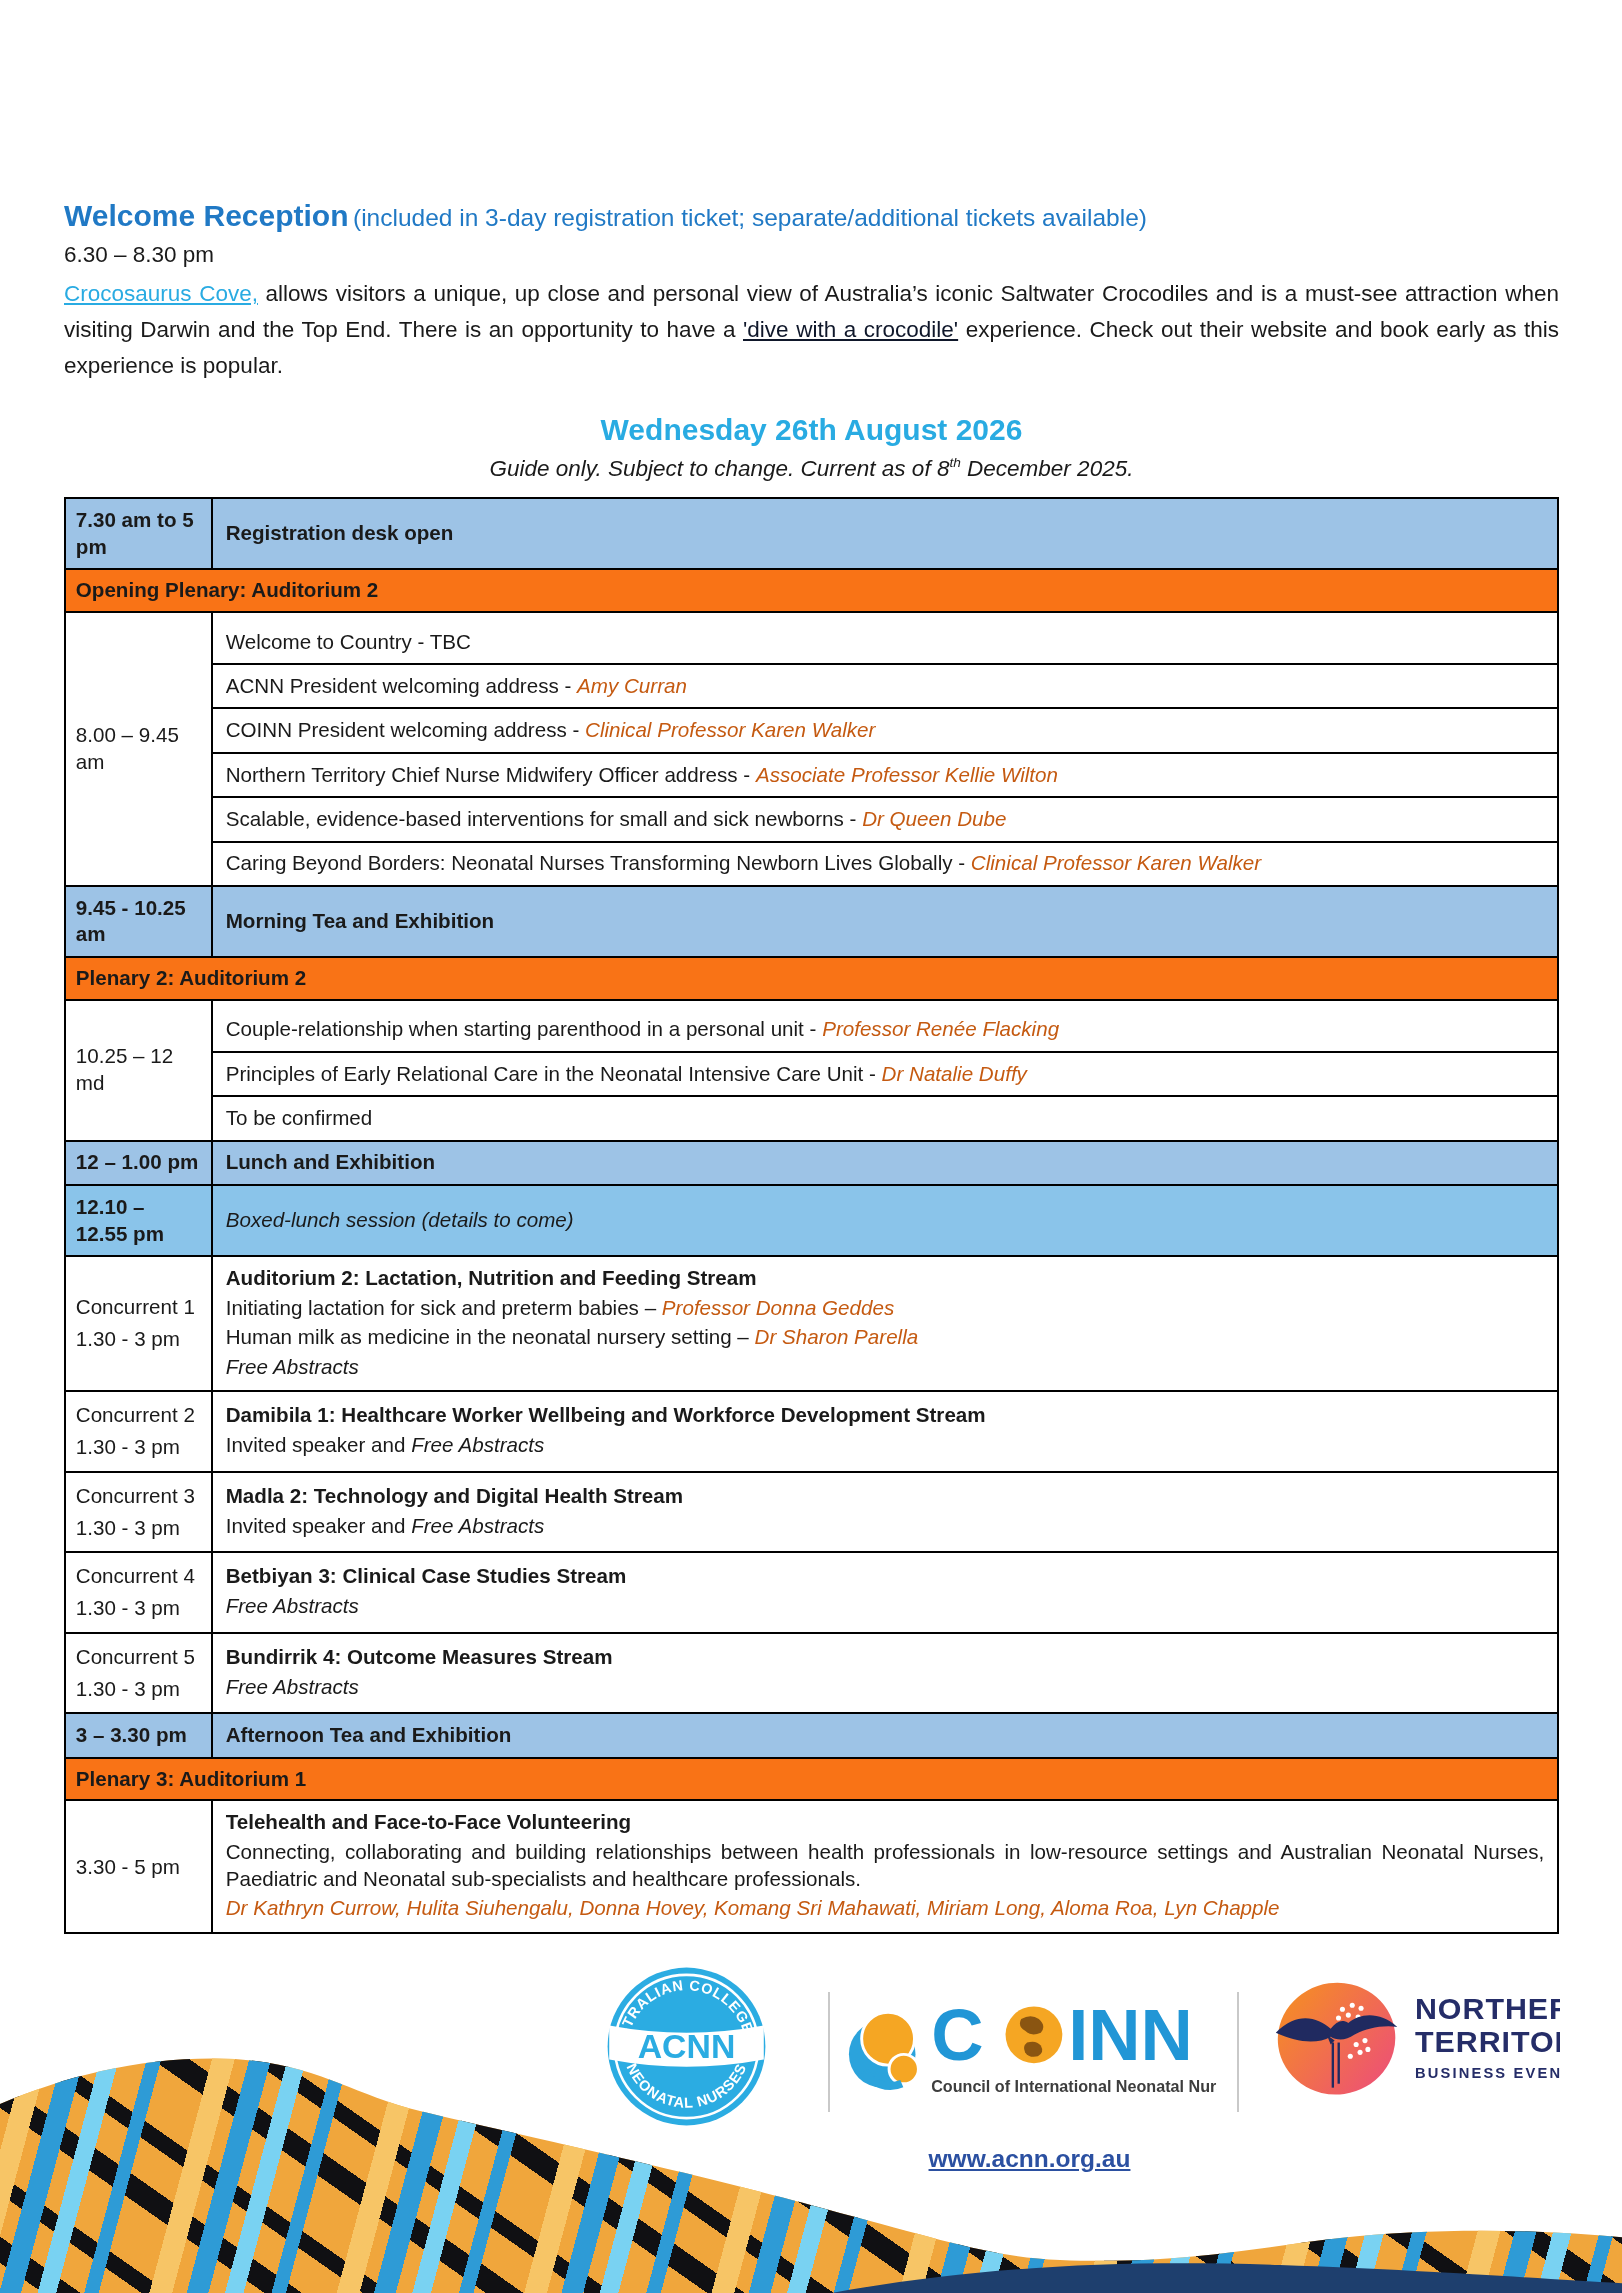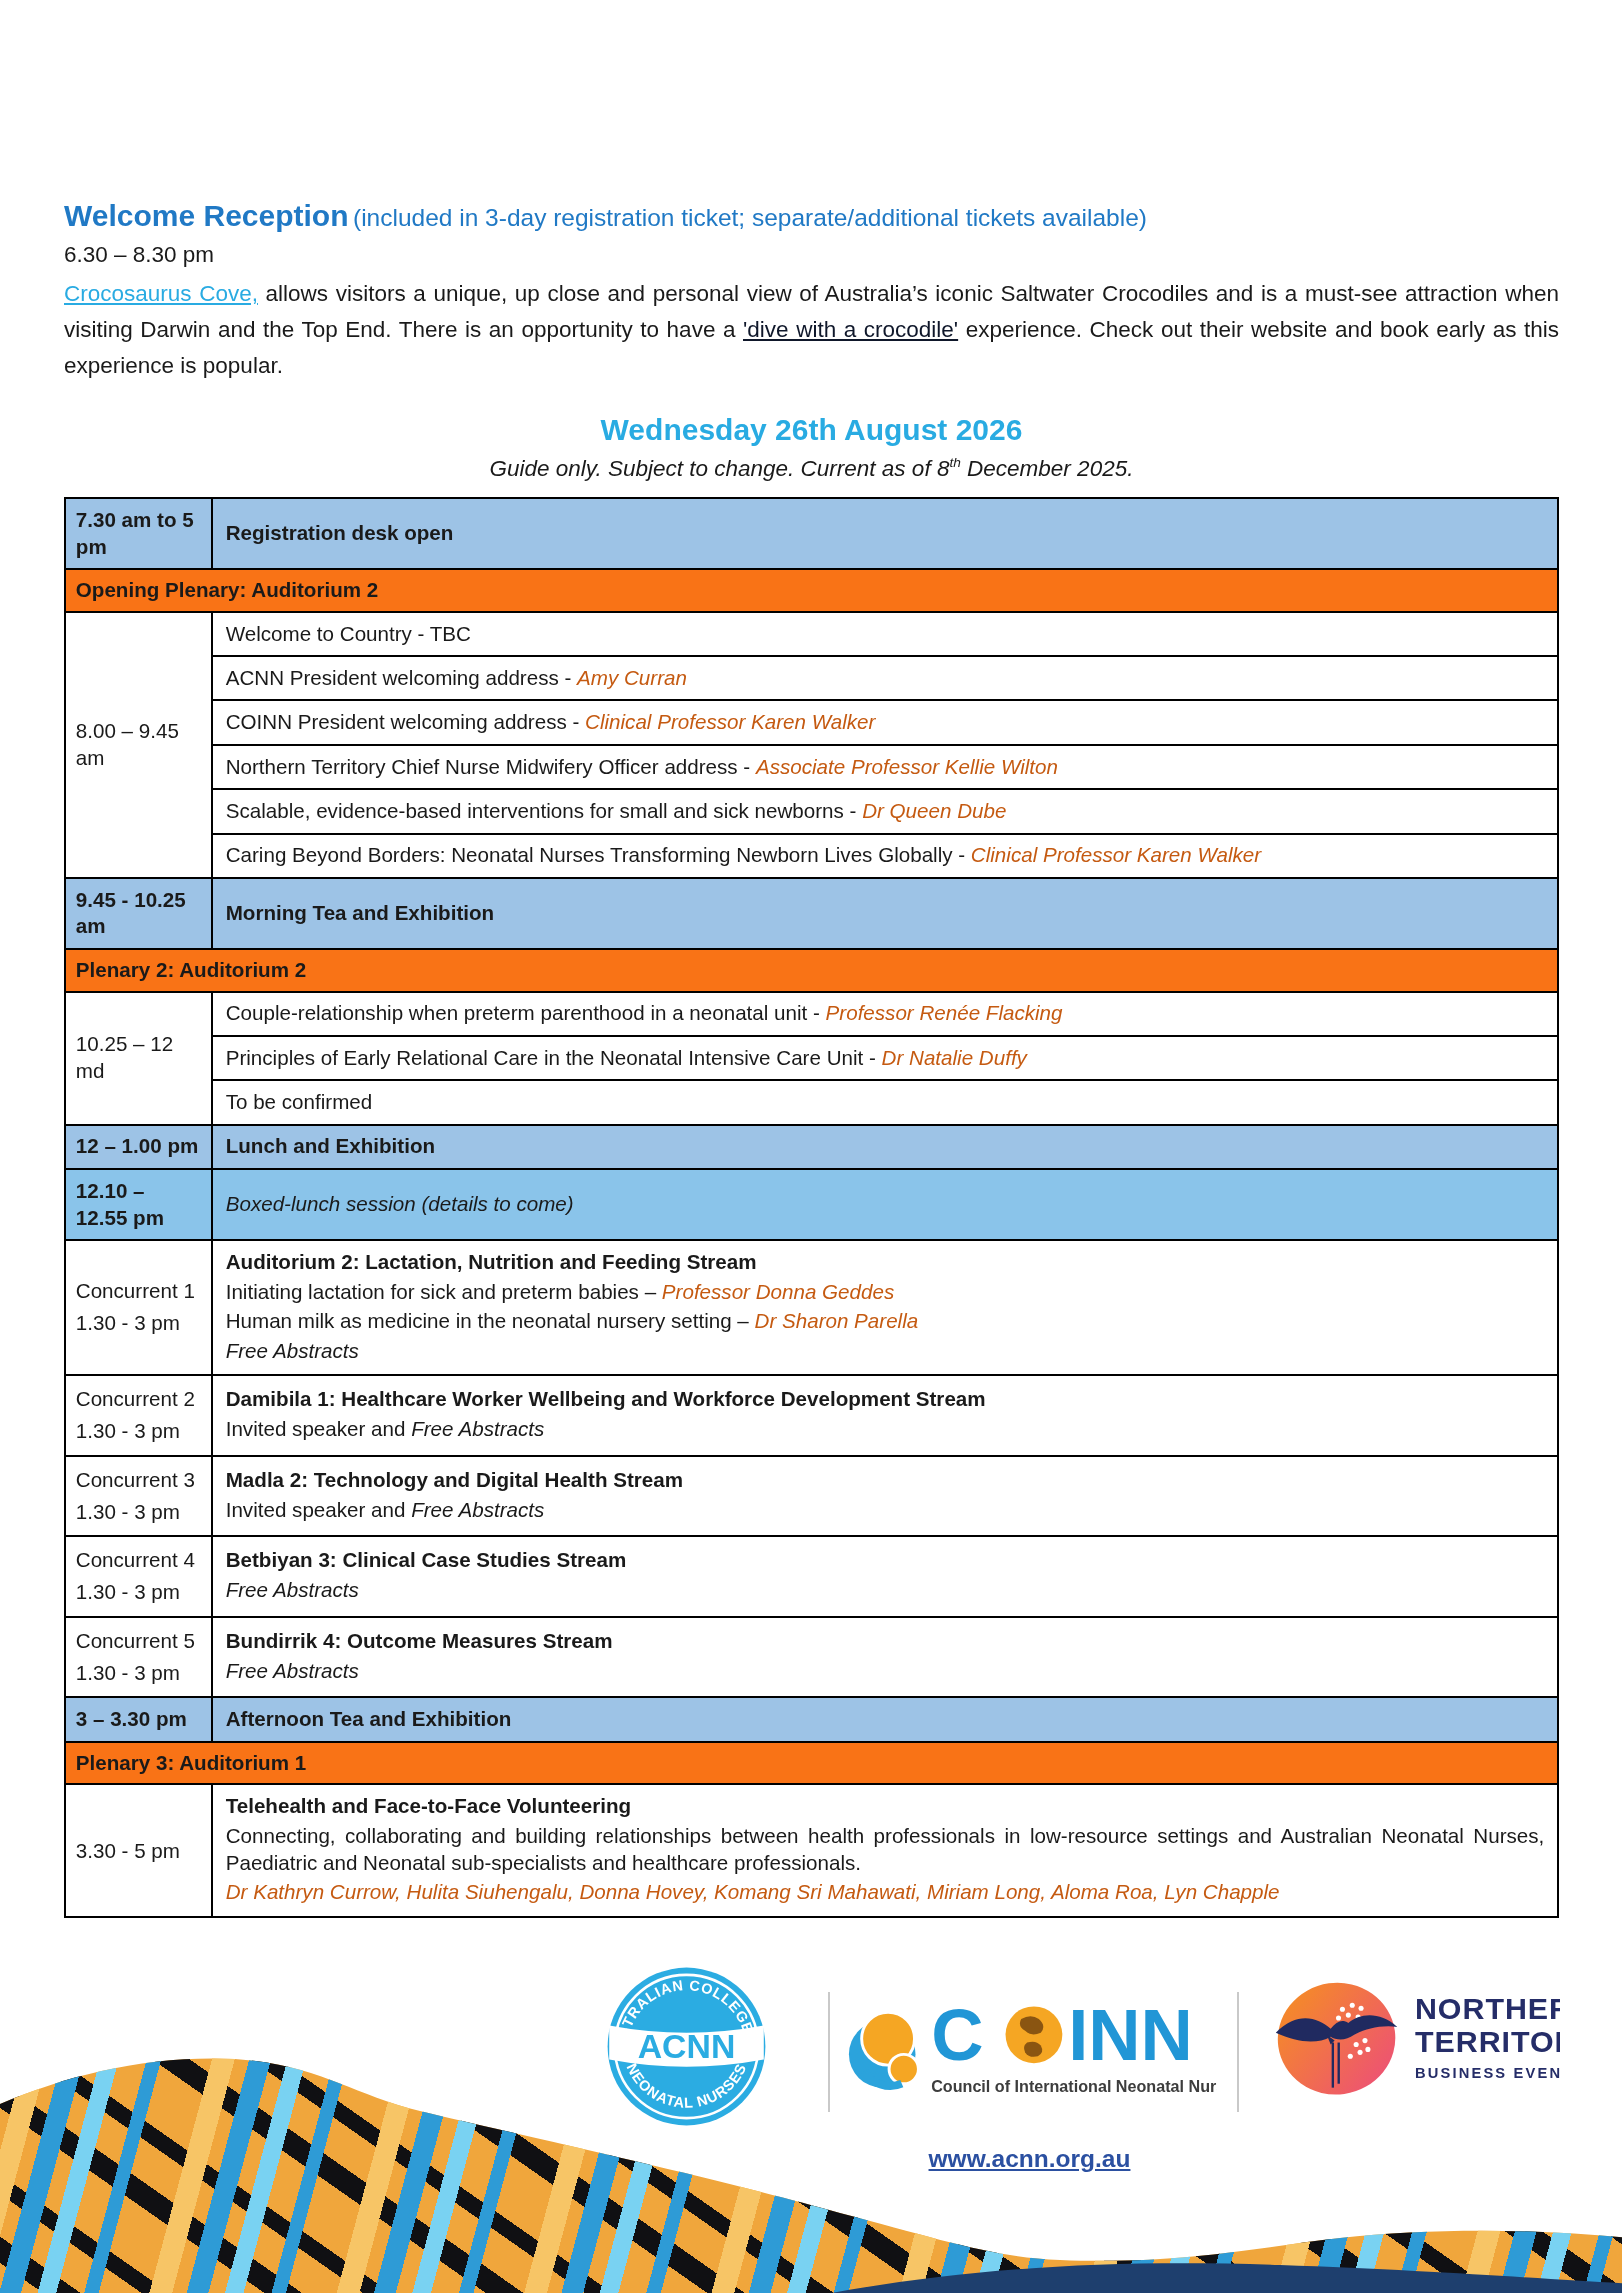--- a/index.html
+++ b/index.html
@@ -36,21 +36,21 @@
   table.sched td { border:2.5px solid #000; vertical-align:middle; }
   td.tc { width:147px; padding:7.8px 9.8px; }
   td.sc { padding:7.8px 12.7px; }
   tr.r-mid  td { background:#9DC3E6; }
   tr.r-sky  td { background:#8AC4EA; }
   tr.r-sec  td { background:#f97316; font-weight:bold; padding:6.9px 9.8px; }
   tr.r-mid td.tc, tr.r-sky td.tc { font-weight:bold; }
   tr.r-mid td.sc { font-weight:bold; }
   td.stack-td { padding:0; }
   .stack-item { padding:7.8px 12.7px; border-top:2.5px solid #000; text-align:justify; }
-  .stack-item:first-child { border-top:none; }
+  .stack-item:first-child { border-top:none;margin-top:8px; }
   td.tc-top { vertical-align:top; padding-top:6.9px; }
   .block-td { vertical-align:top; padding:4.9px 12.7px 6.9px 12.7px; }
   .block-line { margin:2.9px 0; text-align:justify; }
   .tl { line-height:1.55; }
   .seg-bold { font-weight:bold; }
   .seg-italic { font-style:italic; }
   .seg-speaker { color:#C55A11; font-style:italic; }
 
   
   .logo-divider { position:absolute; width:2px; background:#c9c9c9; }
@@ -133,21 +133,21 @@
         <tr class="r-mid">
           <td class="tc">9.45 - 10.25 am</td>
           <td class="sc"><span class="seg-bold">Morning Tea and Exhibition</span></td>
         </tr>
         <tr class="r-sec">
           <td colspan="2">Plenary 2: Auditorium 2</td>
         </tr>
         <tr>
           <td class="tc">10.25 – 12 md</td>
           <td class="stack-td">
-            <div class="stack-item"><span class="seg-plain">Couple-relationship when preterm parenthood in a neonatal unit - </span><span class="seg-speaker">Professor Renée Flacking</span></div>
+            <div class="stack-item"><span class="seg-plain">Couple-relationship when starting parenthood in a personal unit - </span><span class="seg-speaker">Professor Renée Flacking</span></div>
             <div class="stack-item"><span class="seg-plain">Principles of Early Relational Care in the Neonatal Intensive Care Unit - </span><span class="seg-speaker">Dr Natalie Duffy</span></div>
             <div class="stack-item"><span class="seg-plain">To be confirmed</span></div>
           </td>
         </tr>
         <tr class="r-mid">
           <td class="tc">12 – 1.00 pm</td>
           <td class="sc"><span class="seg-bold">Lunch and Exhibition</span></td>
         </tr>
         <tr class="r-sky">
           <td class="tc">12.10 – 12.55 pm</td>

